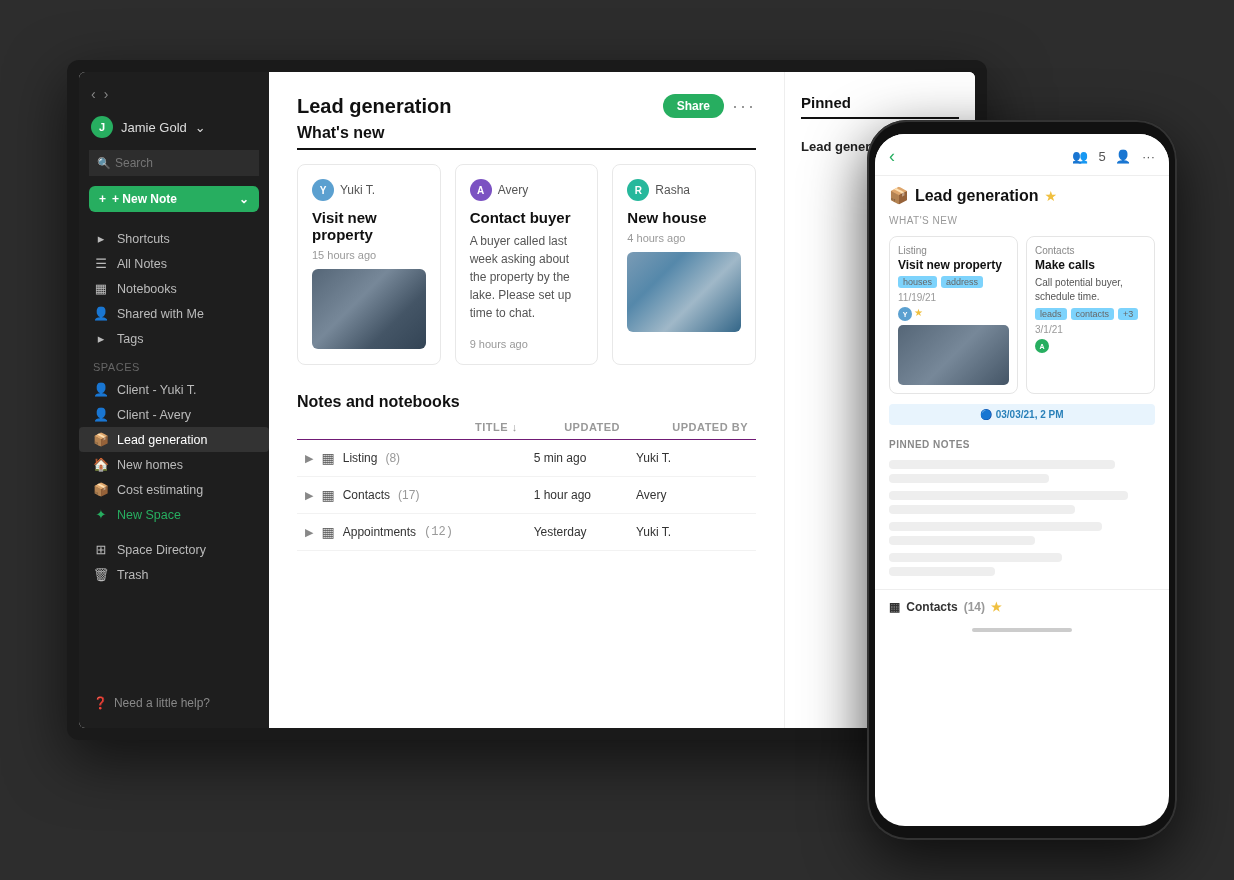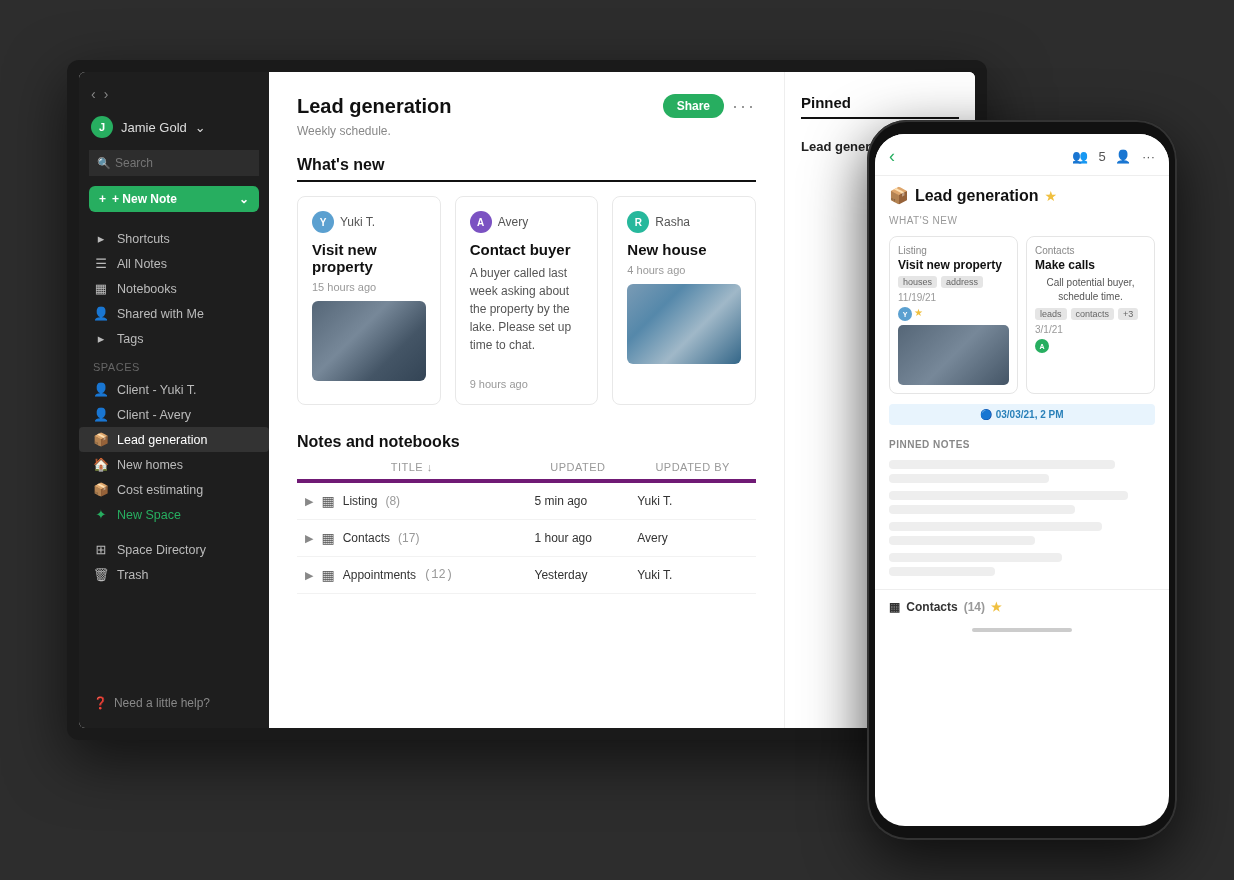--- a/index.html
+++ b/index.html
@@ -223,21 +223,21 @@
       display: flex; align-items: center; justify-content: center;
       font-size: 10px; font-weight: bold; color: #fff;
     }
     .card-user-name { font-size: 12px; color: #555; }
     .card-title {
       font-size: 15px;
       font-weight: 700;
       color: #111;
       margin-bottom: 6px;
     }
-    .card-text { font-size: 12px; color: #555; margin-bottom: 24px; line-height: 1.5; }
+    .card-text { font-size: 12px; color: #555; margin-bottom: 16px; line-height: 1.5; }
     .card-time { font-size: 11px; color: #999; }
     .card-image {
       width: 100%;
       height: 80px;
       border-radius: 6px;
       margin-top: 8px;
       object-fit: cover;
       background: #8899aa;
     }
     
@@ -254,28 +254,28 @@
       font-weight: 700;
       color: #111;
       margin-bottom: 4px;
     }
     .notes-table {
       width: 100%;
       border-collapse: collapse;
       font-size: 12px;
     }
     .notes-table th {
-      text-align: center;
+      text-align: right;
       font-size: 11px;
       color: #999;
-      font-weight: 400;
+      font-weight: 700;
       text-transform: uppercase;
       letter-spacing: 0.5px;
       padding: 6px 8px;
-      border-bottom: 4px solid #701a75;
+      border-bottom: 1px solid #701a75;
     }
     .notes-table td {
       padding: 10px 8px;
       color: #333;
       border-bottom: 1px solid #f2f2f2;
     }
     .notes-table .title-cell {
       display: flex;
       align-items: center;
       gap: 8px;
@@ -368,30 +368,29 @@
     .phone-card-title {
       font-size: 12px;
       font-weight: 700;
       color: #111;
       margin-bottom: 4px;
     }
     .phone-card-desc {
       font-size: 10px;
       color: #555;
       line-height: 1.4;
-      text-align: center;
     }
     .phone-card-tags {
       display: flex;
       gap: 4px;
       margin-top: 4px;
       flex-wrap: wrap;
     }
     .phone-tag {
-      background: #e5e5e5;
+      background: #7dd3fc;
       color: #666;
       border-radius: 3px;
       padding: 1px 5px;
       font-size: 9px;
     }
     .phone-card-date { font-size: 10px; color: #999; margin-top: 4px; }
     .phone-card-img {
       width: 100%;
       height: 60px;
       border-radius: 5px;
@@ -556,21 +555,20 @@
       <div class="main-content">
         <div class="center-panel">
 
           <div class="page-header">
             <span class="page-title">Lead generation</span>
             <div class="header-actions">
               <button class="share-btn">Share</button>
               <button class="more-btn">···</button>
             </div>
           </div>
-          <div class="page-subtitle">Weekly schedule.</div>
 
           <div class="section-title">What's new</div>
           <div class="whats-new-cards">
 
             <div class="card">
               <div class="card-user">
                 <div class="card-avatar" style="background:#5ba0d0;">Y</div>
                 <span class="card-user-name">Yuki T.</span>
               </div>
               <div class="card-title">Visit new property</div>

